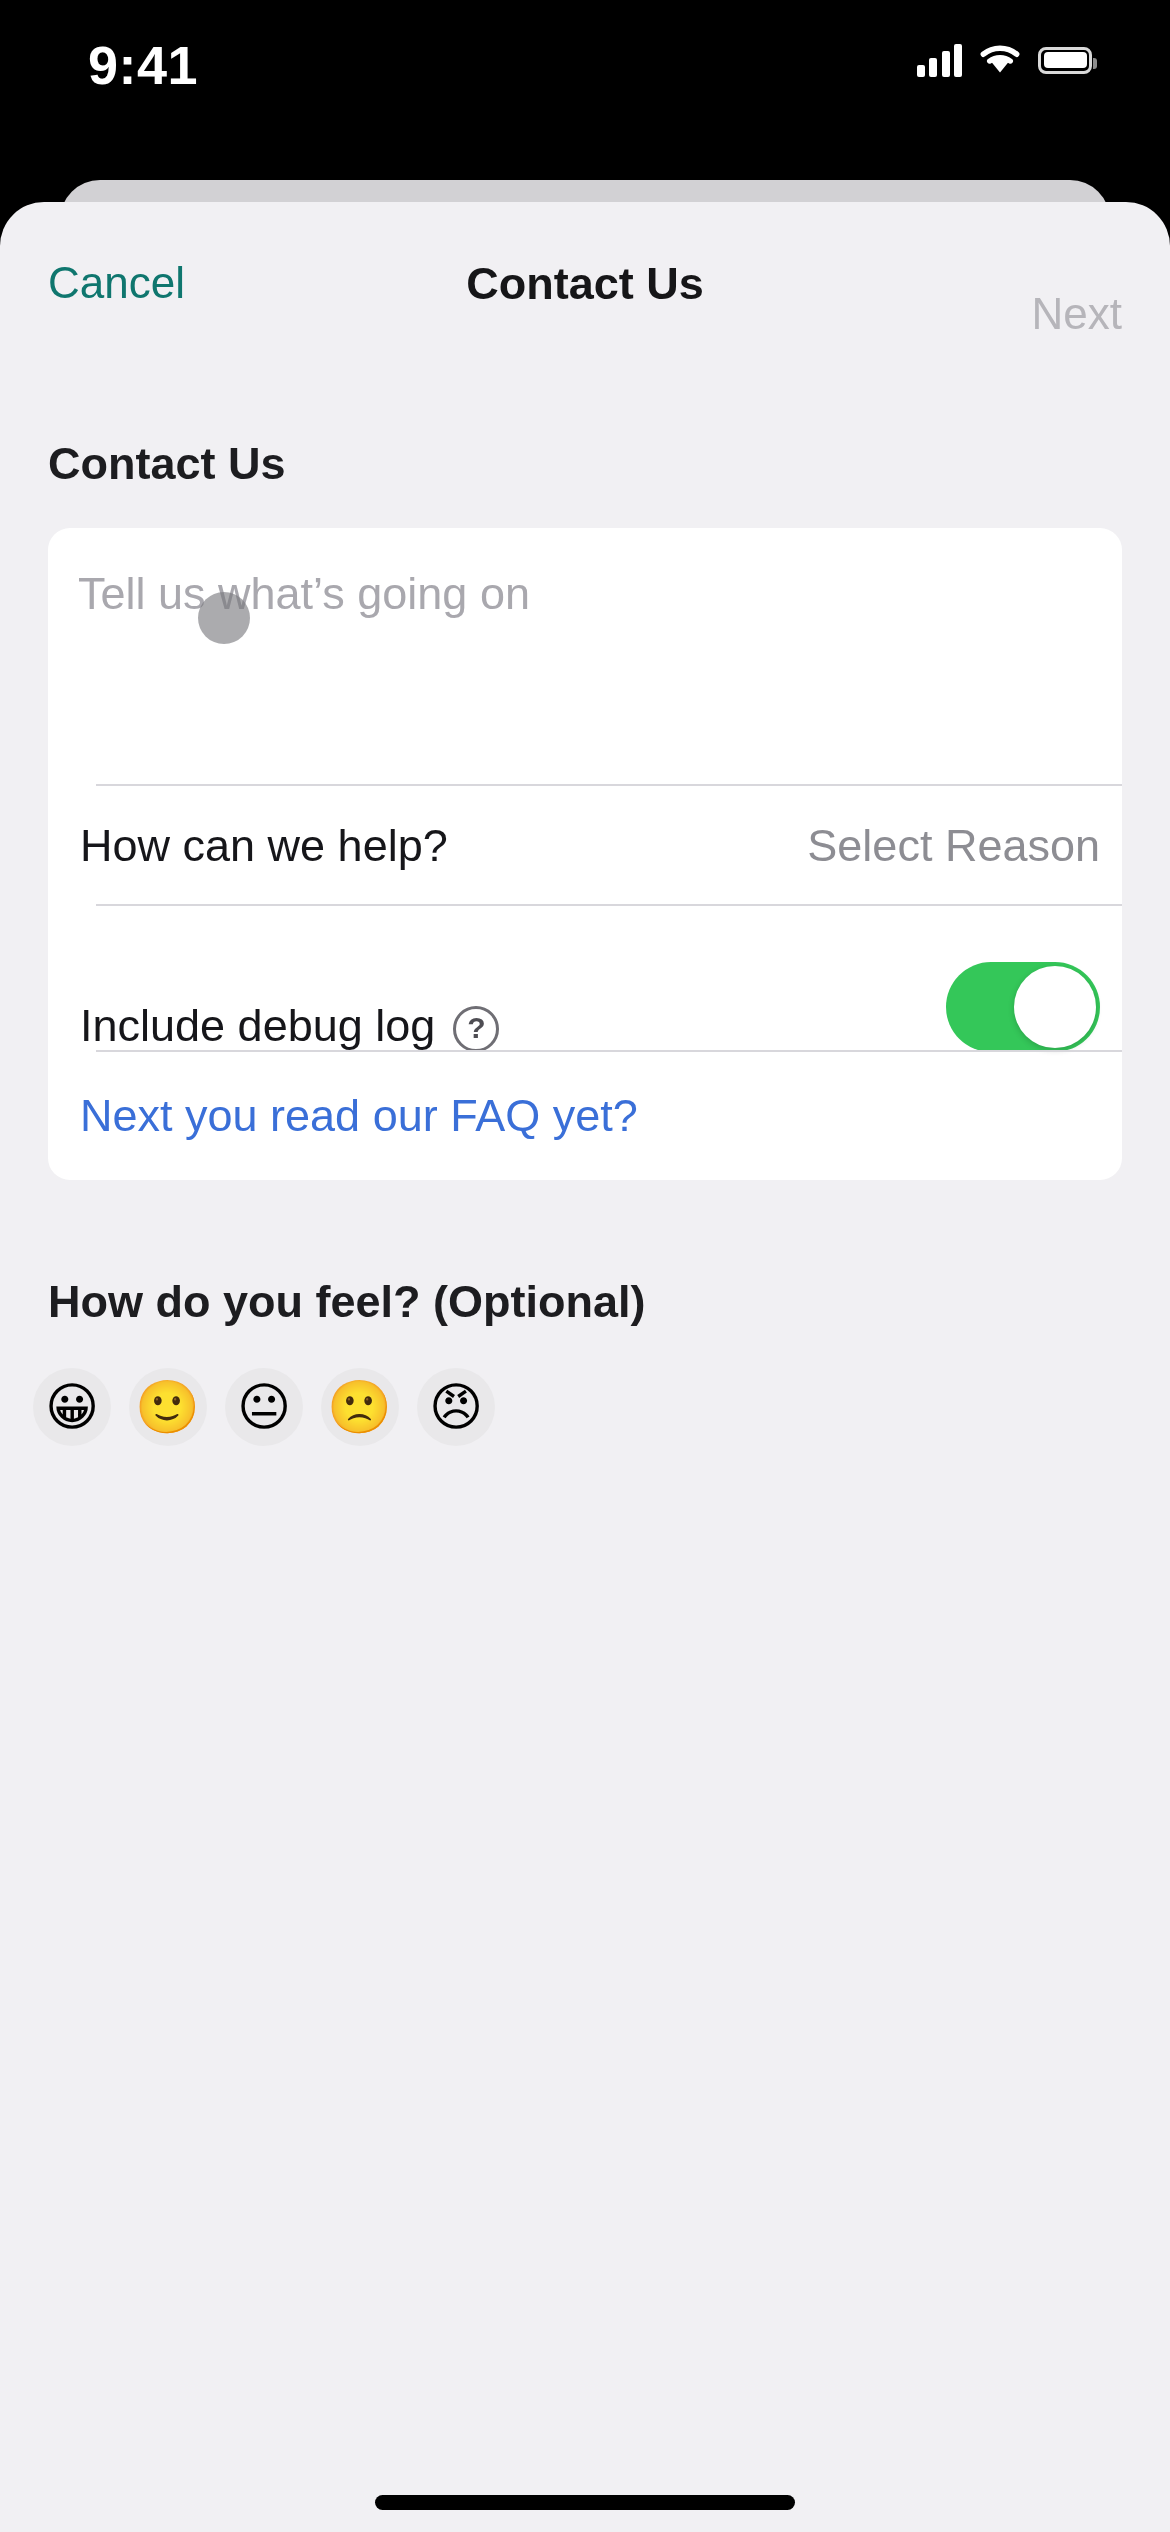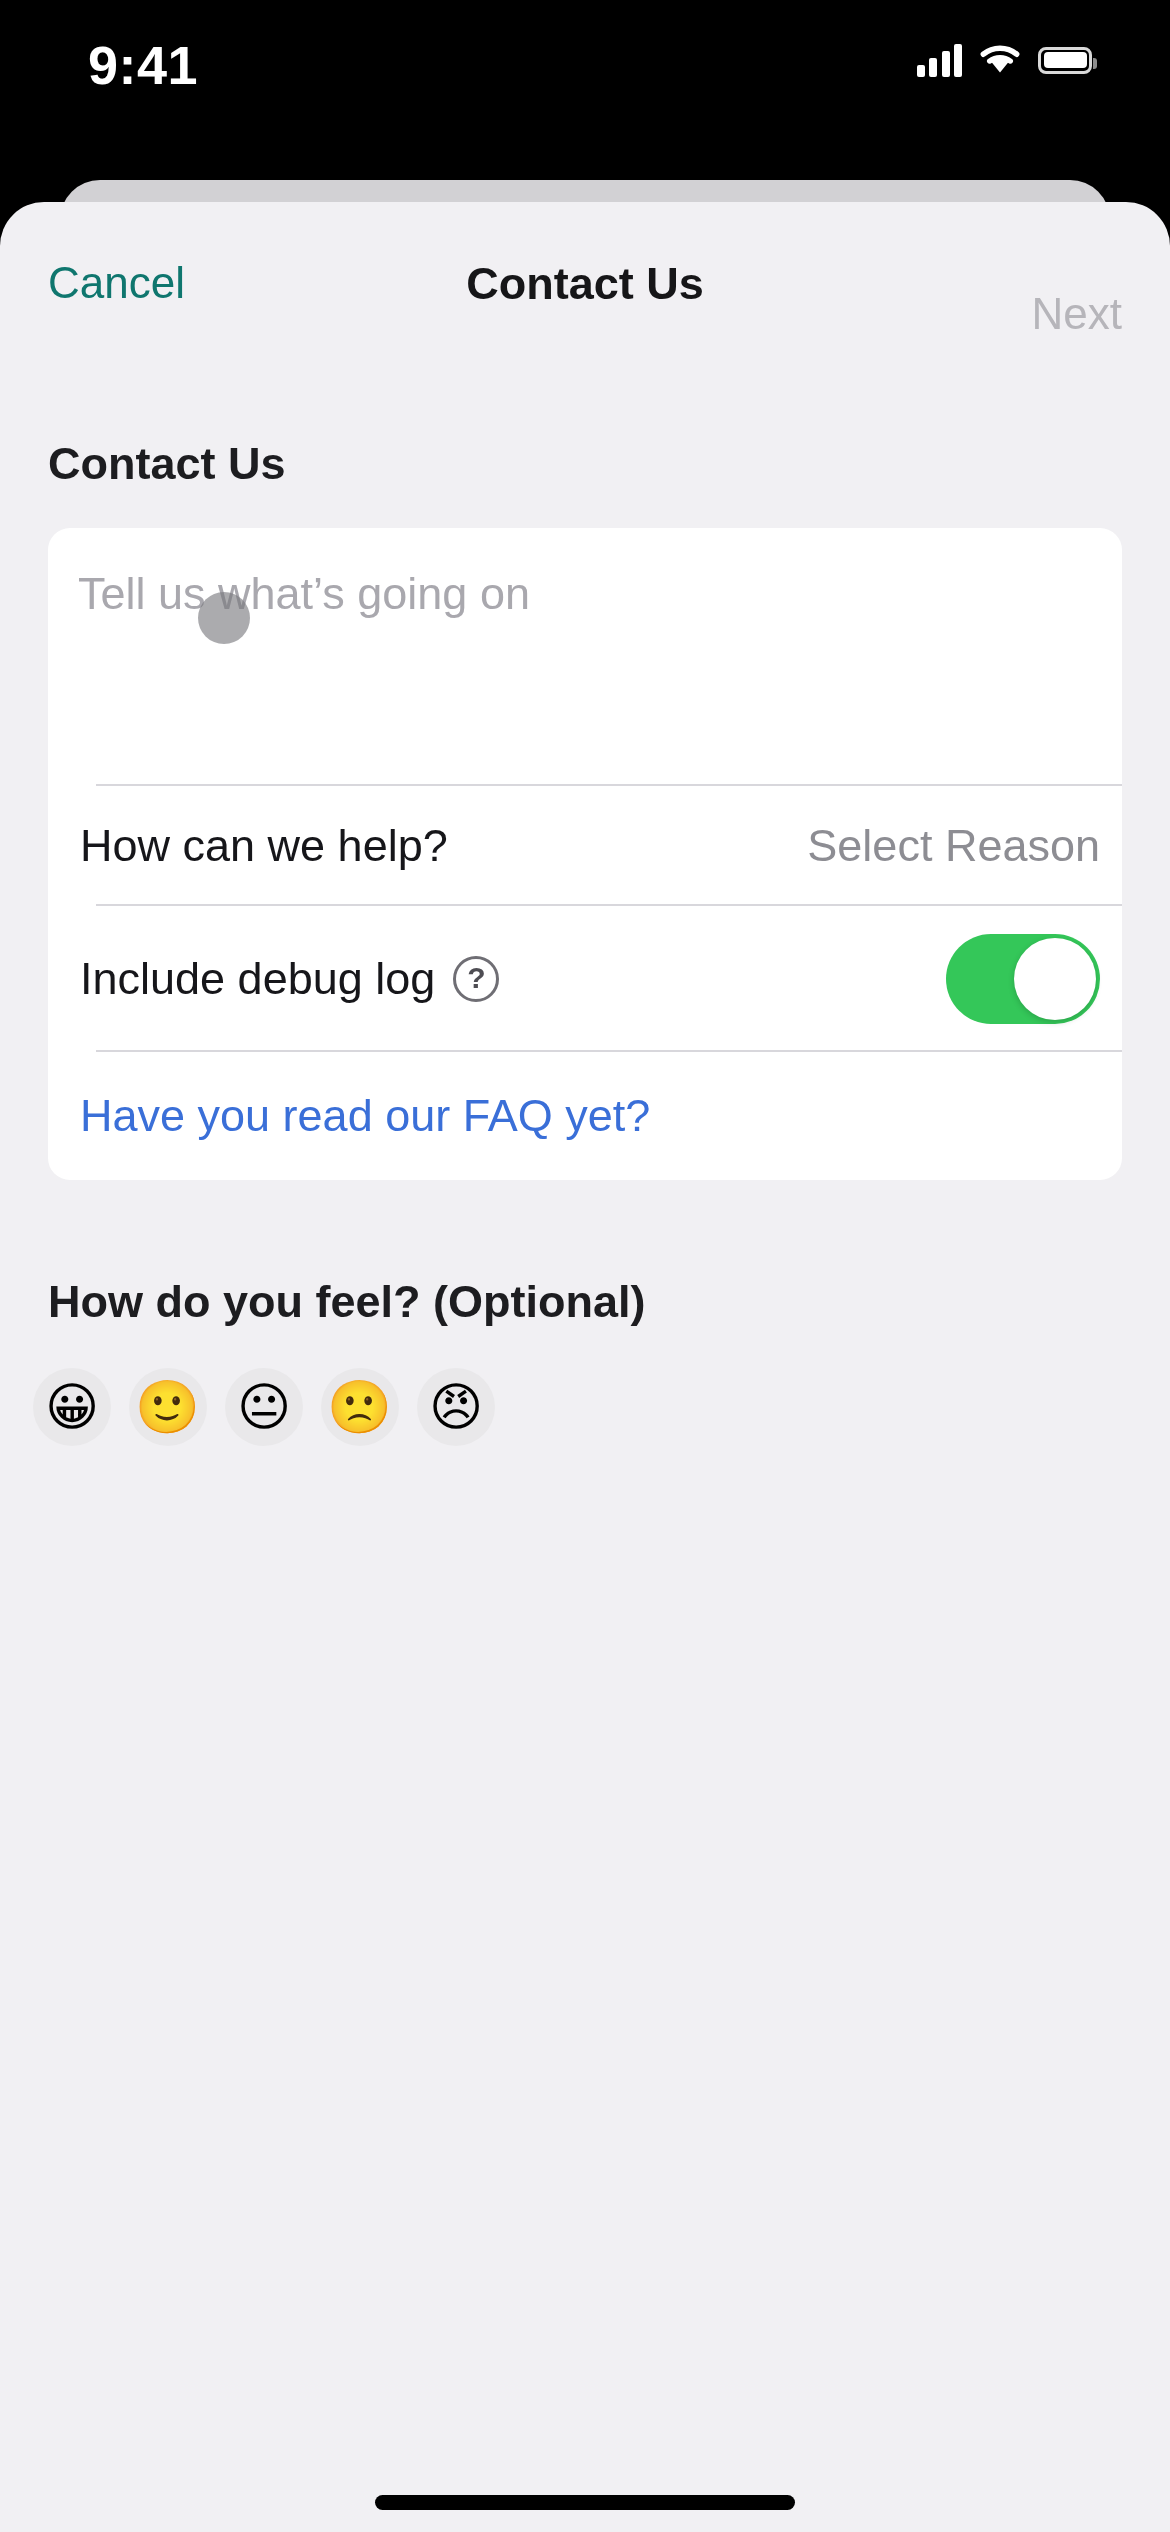--- a/index.html
+++ b/index.html
@@ -106,21 +106,21 @@
   
   #message-row { height:258px; padding:38px 32px 0 30px; }
   #message-input {
     width:100%; height:180px; border:none; outline:none; resize:none;
     background:transparent; font-family:inherit;
     font-size:45px; color:#16161a; line-height:1.25;
   }
   #message-input::placeholder { color:#a9a8ae; }
 
   
-  #debug-row { height:146px; display:flex; align-items:center; padding:0 22px 0 32px; }
+  #debug-row { height:146px; display:flex; align-items:flex-end; padding:0 22px 0 32px; }
   #debug-label { font-size:45px; color:#16161a; }
   #debug-help {
     margin-left:18px; width:46px; height:46px; border-radius:50%;
     border:3px solid #6f6e74; color:#4e4d53;
     display:flex; align-items:center; justify-content:center;
     font-size:30px; font-weight:bold; background:none;
     font-family:inherit; cursor:pointer; padding-bottom:2px;
   }
   #debug-toggle {
     margin-left:auto;
@@ -228,21 +228,21 @@
       <div class="row" id="debug-row">
         <span id="debug-label">Include debug log</span>
         <button id="debug-help">?</button>
         <button id="debug-toggle">
           <span class="knob"></span>
         </button>
         <span class="sep"></span>
       </div>
 
       <div class="row" id="faq-row">
-        <button id="faq-link">Have you read our FAQ yet?</button>
+        <button id="faq-link">Next you read our FAQ yet?</button>
       </div>
 
     </div>
 
     <div id="feel-header">How do you feel? (Optional)</div>
     <div id="emoji-row">
         <button class="emoji-btn" aria-label="Grinning">😀</button>
         <button class="emoji-btn" aria-label="Slightly smiling">🙂</button>
         <button class="emoji-btn" aria-label="Neutral">😐</button>
         <button class="emoji-btn" aria-label="Slightly frowning">🙁</button>

